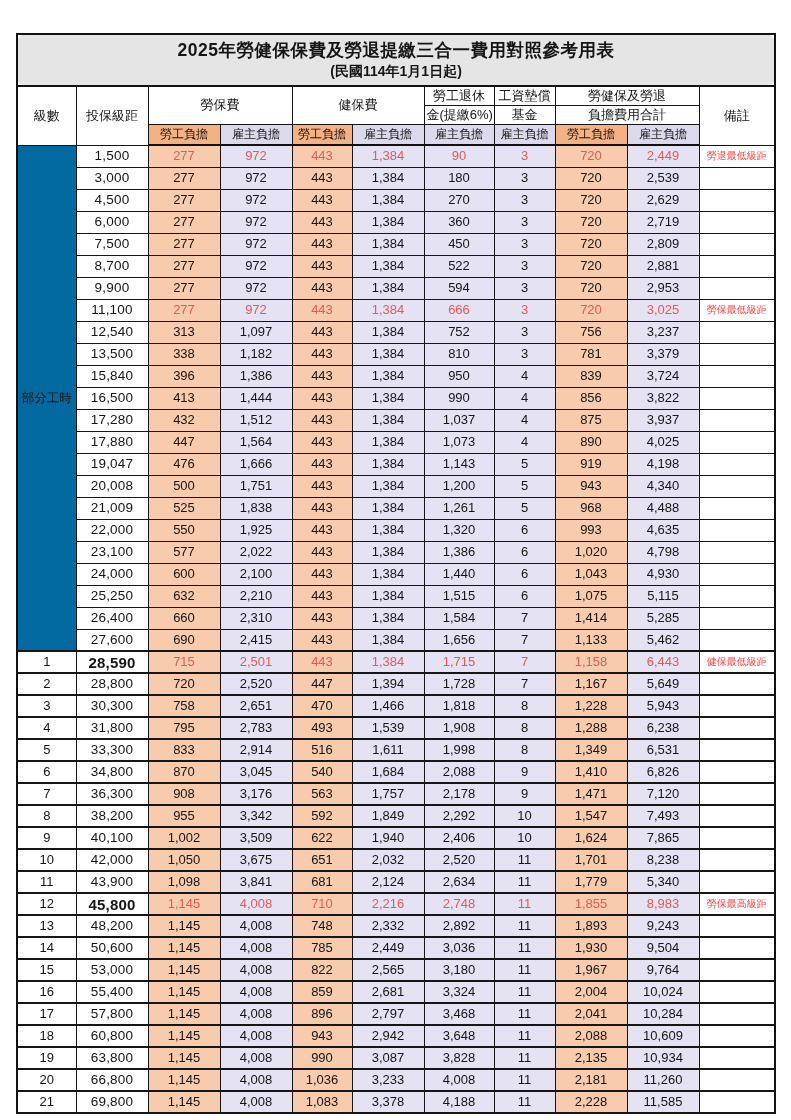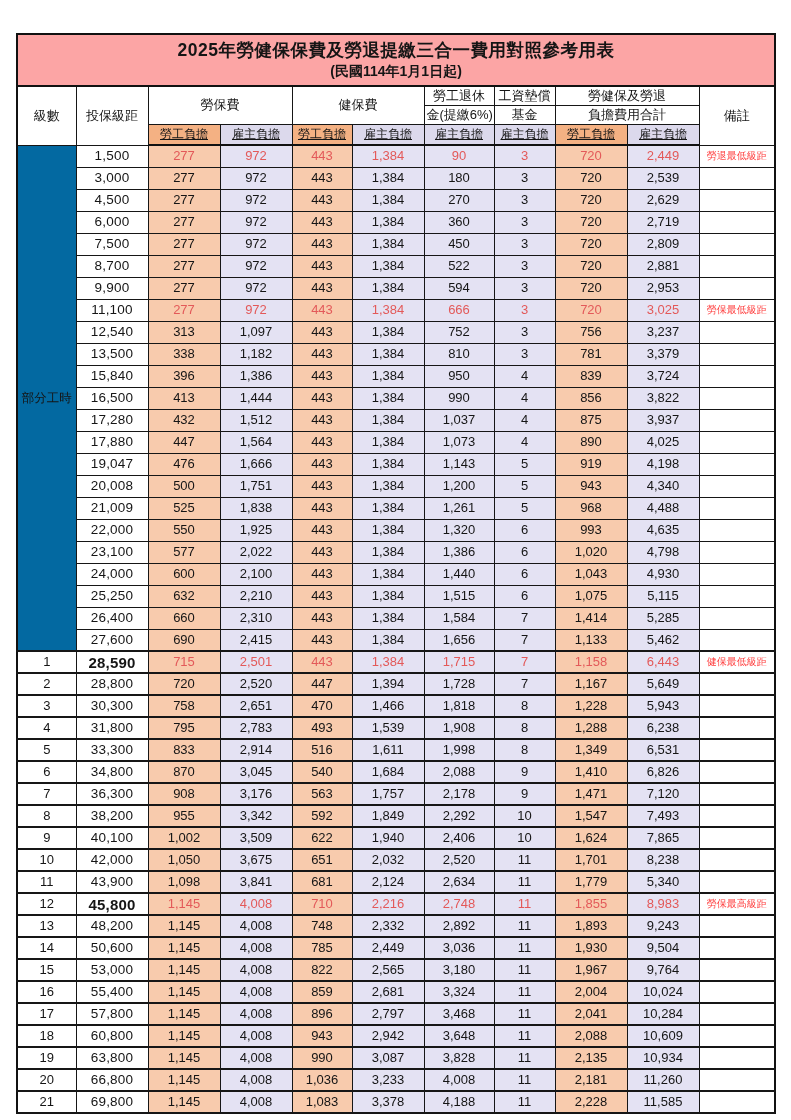--- a/index.html
+++ b/index.html
@@ -27,27 +27,28 @@
     font-weight:normal;
     font-size:13px;
     line-height:1.15;
     overflow:hidden;
     white-space:nowrap;
   }
   
   tr.title-row th{
     border-bottom:2.5px solid #111;
     padding:5px 0 6px 0;
-    background:#fca5a5;
+    background:#e5e5e5;
+    border-radius:9px;
   }
   .title{font-size:17.5px;font-weight:bold;letter-spacing:.5px;}
   .subtitle{font-size:14px;font-weight:bold;margin-top:3px;}
   
   tr.h-row th{height:18px;font-size:13px;}
-  tr.h-row.sub th{font-size:12px;height:19px;border-bottom:2px solid #111;text-decoration:underline;}
+  tr.h-row.sub th{font-size:12px;height:19px;border-bottom:2px solid #111;}
   th.emp-h{background:var(--emp-h-bg,#F4B183);}
   th.er-h{background:var(--er-h-bg,#DCD9EC);}
   
   tbody tr{height:22px;}
   tbody tr.num td{border-top-width:2.2px;border-bottom-width:2.2px;}
   td.emp{background:var(--emp-bg,#F8CBAD);}
   td.er{background:var(--er-bg,#E4E2F3);}
   td.level-cell{font-size:13px;background:#fff;}
   td.salary-cell{font-size:13.5px;background:#fff;letter-spacing:.2px;}
   td.remark-cell{font-size:10px;background:#fff;color:var(--remark-red,#FF3B3B);padding:0 1px;}

